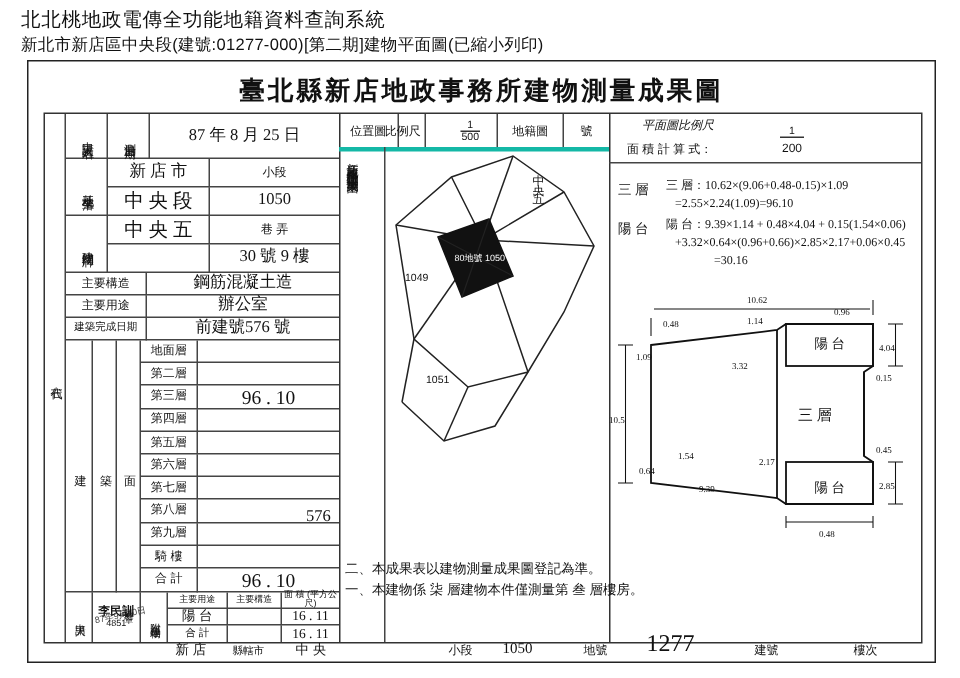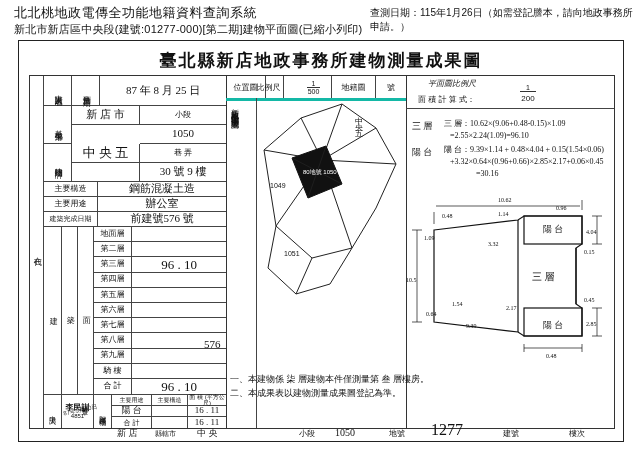--- a/index.html
+++ b/index.html
@@ -57,21 +57,20 @@
   .bhand{position:absolute;font-family:"Liberation Serif","DejaVu Serif",serif;}
   .paren{position:absolute;font-size:26px;color:#555;}
   svg{display:block;}
 </style>
 </head>
 <body>
 
 <div class="hdr">
   <div class="hdr-line1">北北桃地政電傳全功能地籍資料查詢系統</div>
   <div class="hdr-line2">新北市新店區中央段(建號:01277-000)[第二期]建物平面圖(已縮小列印)</div>
-  <div class="hdr-right">查測日期：115年1月26日（如需登記謄本，請向地政事務所申請。）</div>
 </div>
 
 <div class="paren" style="left:36px;top:170px;">(</div>
 <div class="paren" style="left:36px;top:296px;">(</div>
 
 <div class="doc">
   <div class="doc-title">臺北縣新店地政事務所建物測量成果圖</div>
 
   <div class="frame">
 
@@ -92,20 +91,23 @@
       </div>
 
       <div class="cell" style="left:14px;top:30px;width:28px;height:38px;">
         <span class="vtext">基地坐落</span>
       </div>
       <div class="cell" style="left:42px;top:30px;width:68px;height:19px;">
         <span class="hand">新 店 市</span>
       </div>
       <div class="cell" style="left:110px;top:30px;width:86px;height:19px;border-right:none;">
         <span>小段</span>
+      </div>
+      <div class="cell" style="left:42px;top:49px;width:68px;height:19px;">
+        <span class="handbig">中 央 段</span>
       </div>
       <div class="cell" style="left:110px;top:49px;width:86px;height:19px;border-right:none;">
         <span class="hand">1050</span>
       </div>
 
       <div class="cell" style="left:14px;top:68px;width:28px;height:38px;">
         <span class="vtext">建物門牌</span>
       </div>
       <div class="cell" style="left:42px;top:68px;width:68px;height:19px;">
         <span class="handbig">中 央 五</span>
@@ -372,22 +374,22 @@
             <text x="46" y="120">1.54</text>
             <text x="82" y="60">3.32</text>
             <text x="178" y="116">0.45</text>
             <text x="150" y="24">0.96</text>
           </g>
         </svg>
       </div>
     </div>
 
     <div class="notes">
+      <div>二、本成果表以建物測量成果圖登記為準。</div>
       <div>一、本建物係 柒 層建物本件僅測量第 叁 層樓房。</div>
-      <div>二、本成果表以建物測量成果圖登記為準。</div>
     </div>
   </div>
 
   <div class="bottom">
     <div class="bline" style="left:88px;top:0px;">新 店</div>
     <div class="bline" style="left:126px;top:2px;font-size:7px;">縣轄市</div>
     <div class="bline" style="left:168px;top:0px;">中 央</div>
     <div class="bline" style="left:270px;top:1px;font-size:8px;">小段</div>
     <div class="bhand" style="left:306px;top:0px;font-size:10px;">1050</div>
     <div class="bline" style="left:360px;top:1px;font-size:8px;">地號</div>

